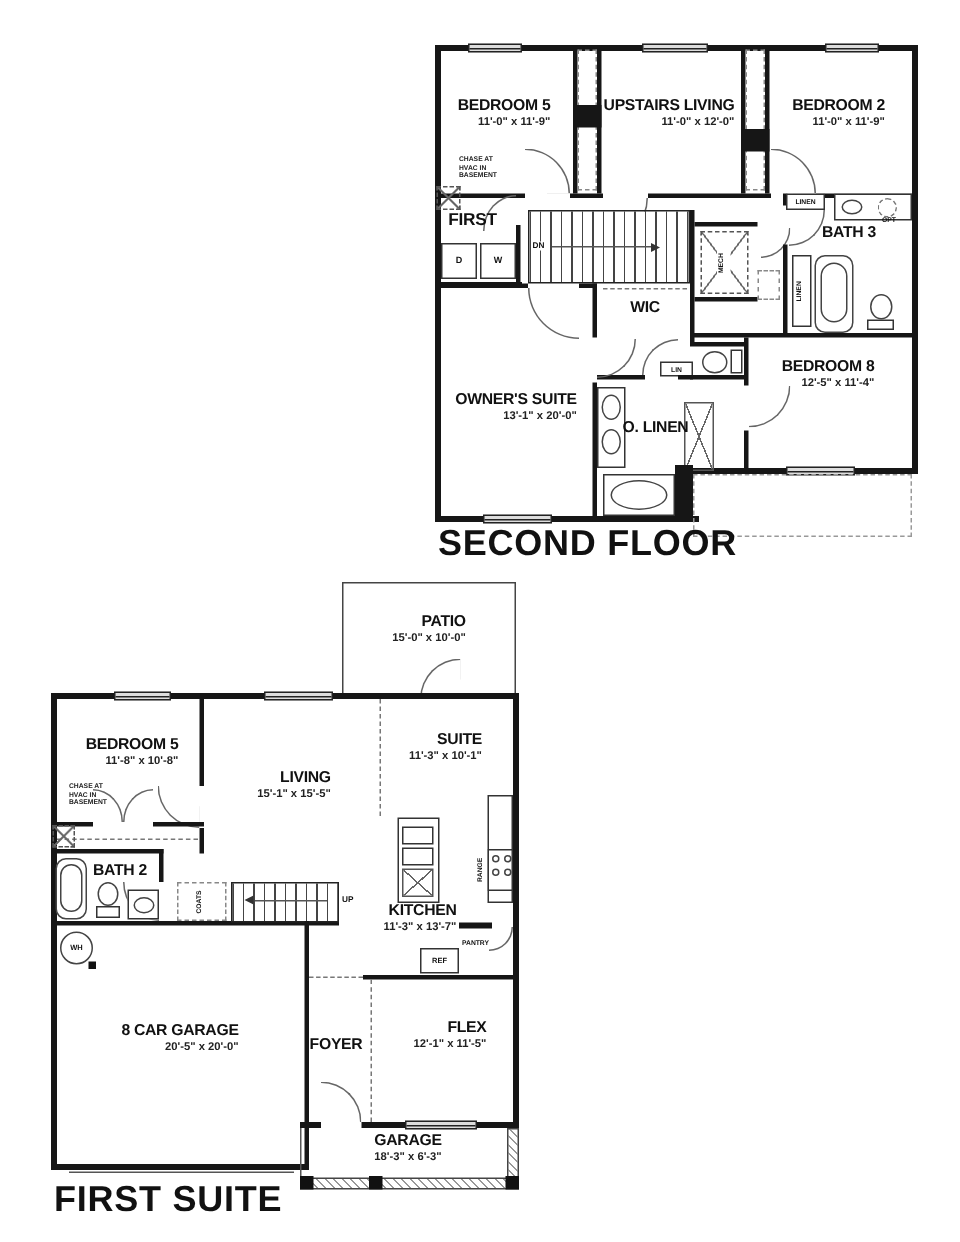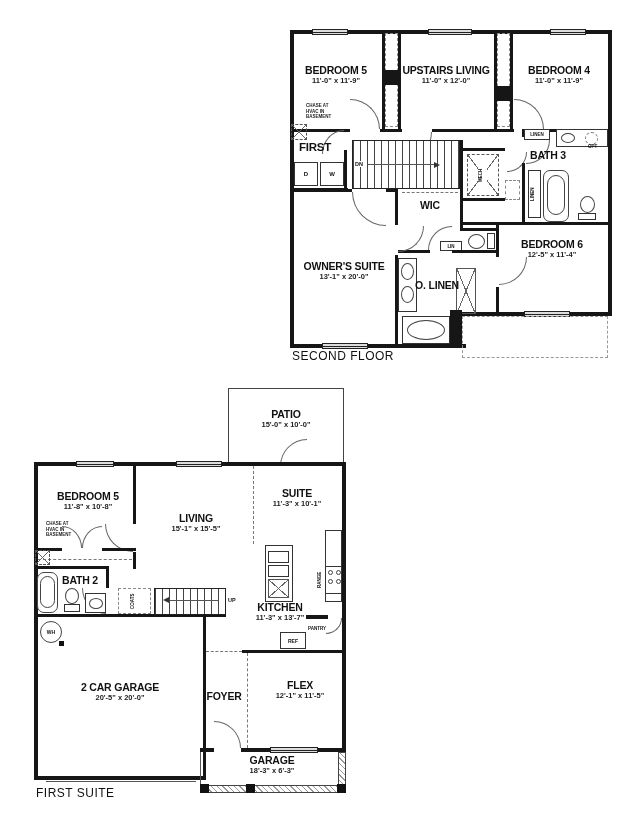--- a/index.html
+++ b/index.html
@@ -18,28 +18,28 @@
   .arc-tr{position:absolute;border-top:1px solid #666;border-right:1px solid #666;border-top-right-radius:100% 100%}
   .arc-tl{position:absolute;border-top:1px solid #666;border-left:1px solid #666;border-top-left-radius:100% 100%}
   .arc-br{position:absolute;border-bottom:1px solid #666;border-right:1px solid #666;border-bottom-right-radius:100% 100%}
   .arc-bl{position:absolute;border-bottom:1px solid #666;border-left:1px solid #666;border-bottom-left-radius:100% 100%}
   .xbox{position:absolute;border:1px solid #555;background:
    linear-gradient(to top right,transparent calc(50% - .5px),#666 calc(50% - .5px) calc(50% + .5px),transparent calc(50% + .5px)),
    linear-gradient(to bottom right,transparent calc(50% - .5px),#666 calc(50% - .5px) calc(50% + .5px),transparent calc(50% + .5px))}
   .xbox.dashed{border-style:dashed}
   .ell{position:absolute;border:1px solid #444;border-radius:50%;background:#fff}
   .rrect{position:absolute;border:1px solid #444;border-radius:7px;background:#fff}
-  .lbl{position:absolute;text-align:center;white-space:nowrap;transform:translateX(-50%)}
+  .lbl{position:absolute;text-align:right;white-space:nowrap;transform:translateX(-50%)}
   .nm{font-weight:bold;font-size:10.5px;line-height:1.15;letter-spacing:-.2px}
   .dm{font-weight:bold;font-size:7.5px;line-height:1.3;color:#222}
   .tiny{position:absolute;font-weight:bold;font-size:4.5px;white-space:nowrap}
   .note{position:absolute;font-size:4.5px;line-height:1.25;white-space:pre-line;font-weight:bold;color:#222}
   .vtext{writing-mode:vertical-rl;transform:rotate(180deg);text-align:center}
   .cbox{position:absolute;border:1px solid #333;background:#fff;display:flex;align-items:center;justify-content:center;font-weight:bold}
-  .ftitle{position:absolute;font-size:12px;font-weight:normal;letter-spacing:.5px;white-space:nowrap}
+  .ftitle{position:absolute;font-size:24px;font-weight:bold;letter-spacing:.5px;white-space:nowrap}
   .tri-r{position:absolute;width:0;height:0;border-left:6px solid #333;border-top:3px solid transparent;border-bottom:3px solid transparent}
   .tri-l{position:absolute;width:0;height:0;border-right:6px solid #333;border-top:3px solid transparent;border-bottom:3px solid transparent}
   .hatch{position:absolute;border:1px solid #444;background:repeating-linear-gradient(45deg,#fff 0 3px,#999 3px 4px)}
   .col{position:absolute;background:#111}
 </style>
 </head>
 <body>
 
 <div class="w" style="left:290px;top:30px;width:322px;height:4px"></div>
 <div class="w" style="left:290px;top:30px;width:4px;height:318px"></div>
@@ -136,54 +136,54 @@
   </div>
 <div class="w" style="left:450px;top:310px;width:12px;height:36px"></div>
 <div class="box" style="left:402px;top:316px;width:48px;height:28px"></div>
 <div class="ell" style="left:407px;top:320px;width:38px;height:20px"></div>
 
 <div class="w" style="left:496px;top:225px;width:3px;height:32px"></div>
 <div class="w" style="left:496px;top:287px;width:3px;height:27px"></div>
 <div class="arc-br" style="left:499px;top:257px;width:28px;height:28px"></div>
 <div class="w" style="left:460px;top:222px;width:152px;height:3px"></div>
 <div class="lbl" style="left:552px;top:238px">
-  <div class="nm">BEDROOM 6</div>
+  <div class="nm">BEDROOM 8</div>
   <div class="dm">12'-5" x 11'-4"</div>
 </div>
 
 <div class="w" style="left:522px;top:129px;width:3px;height:8px"></div>
 <div class="w" style="left:522px;top:163px;width:3px;height:59px"></div>
 <div class="arc-br" style="left:526px;top:140px;width:24px;height:24px"></div>
 <div class="cbox" style="left:524px;top:129px;width:26px;height:11px;font-size:4.5px">
     <span>LINEN</span>
   </div>
 <div class="box" style="left:556px;top:129px;width:52px;height:18px"></div>
 <div class="ell" style="left:561px;top:133px;width:14px;height:10px"></div>
 <div class="dashcirc" style="left:585px;top:132px;width:13px;height:13px"></div>
 <div class="tiny" style="left:588px;top:144px">OPT</div>
-<div class="lbl" style="left:548px;top:149px">
+<div class="lbl" style="left:566px;top:149px">
     <div class="nm">BATH 3</div>
   </div>
 <div class="box" style="left:528px;top:170px;width:13px;height:48px"></div>
 <div class="tiny vtext" style="left:530px;top:176px;width:8px;height:36px">LINEN</div>
 <div class="rrect" style="left:543px;top:170px;width:26px;height:52px"></div>
 <div class="rrect" style="left:547px;top:175px;width:18px;height:40px;border-radius:9px"></div>
 <div class="box" style="left:578px;top:213px;width:18px;height:7px"></div>
 <div class="ell" style="left:580px;top:196px;width:15px;height:17px"></div>
 
 <div class="lbl" style="left:336px;top:64px">
   <div class="nm">BEDROOM 5</div>
   <div class="dm">11'-0" x 11'-9"</div>
 </div>
 <div class="lbl" style="left:446px;top:64px">
   <div class="nm">UPSTAIRS LIVING</div>
   <div class="dm">11'-0" x 12'-0"</div>
 </div>
 <div class="lbl" style="left:559px;top:64px">
-  <div class="nm">BEDROOM 4</div>
+  <div class="nm">BEDROOM 2</div>
   <div class="dm">11'-0" x 11'-9"</div>
 </div>
 
 <div class="dashbox" style="left:462px;top:316px;width:146px;height:42px;border-color:#999"></div>
 <div class="ftitle" style="left:292px;top:349px">SECOND FLOOR</div>
 
 <div style="position:absolute;left:228px;top:388px;width:116px;height:76px;border:1.5px solid #444;border-bottom:none"></div>
 <div class="lbl" style="left:286px;top:408px">
   <div class="nm">PATIO</div>
   <div class="dm">15'-0" x 10'-0"</div>
@@ -240,21 +240,21 @@
 <div class="col" style="left:59px;top:641px;width:5px;height:5px"></div>
 <div class="dashbox" style="left:118px;top:588px;width:33px;height:26px"></div>
 <div class="tiny vtext" style="left:130px;top:590px;width:8px;height:22px">COATS</div>
 <div class="stairs" style="left:154px;top:588px;width:72px;height:27px"></div>
 <div class="thin" style="left:170px;top:600px;width:48px;height:1px"></div>
 <div class="tri-l" style="left:163px;top:597px"></div>
 <div class="tiny" style="left:228px;top:597px;font-size:5.5px">UP</div>
 
 <div class="w" style="left:203px;top:614px;width:3px;height:162px"></div>
 <div class="lbl" style="left:120px;top:681px">
-  <div class="nm">2 CAR GARAGE</div>
+  <div class="nm">8 CAR GARAGE</div>
   <div class="dm">20'-5" x 20'-0"</div>
 </div>
 
 <div class="dl-v" style="left:253px;top:466px;height:78px"></div>
 <div class="lbl" style="left:196px;top:512px">
   <div class="nm">LIVING</div>
   <div class="dm">15'-1" x 15'-5"</div>
 </div>
 <div class="lbl" style="left:297px;top:487px">
   <div class="nm">SUITE</div>

